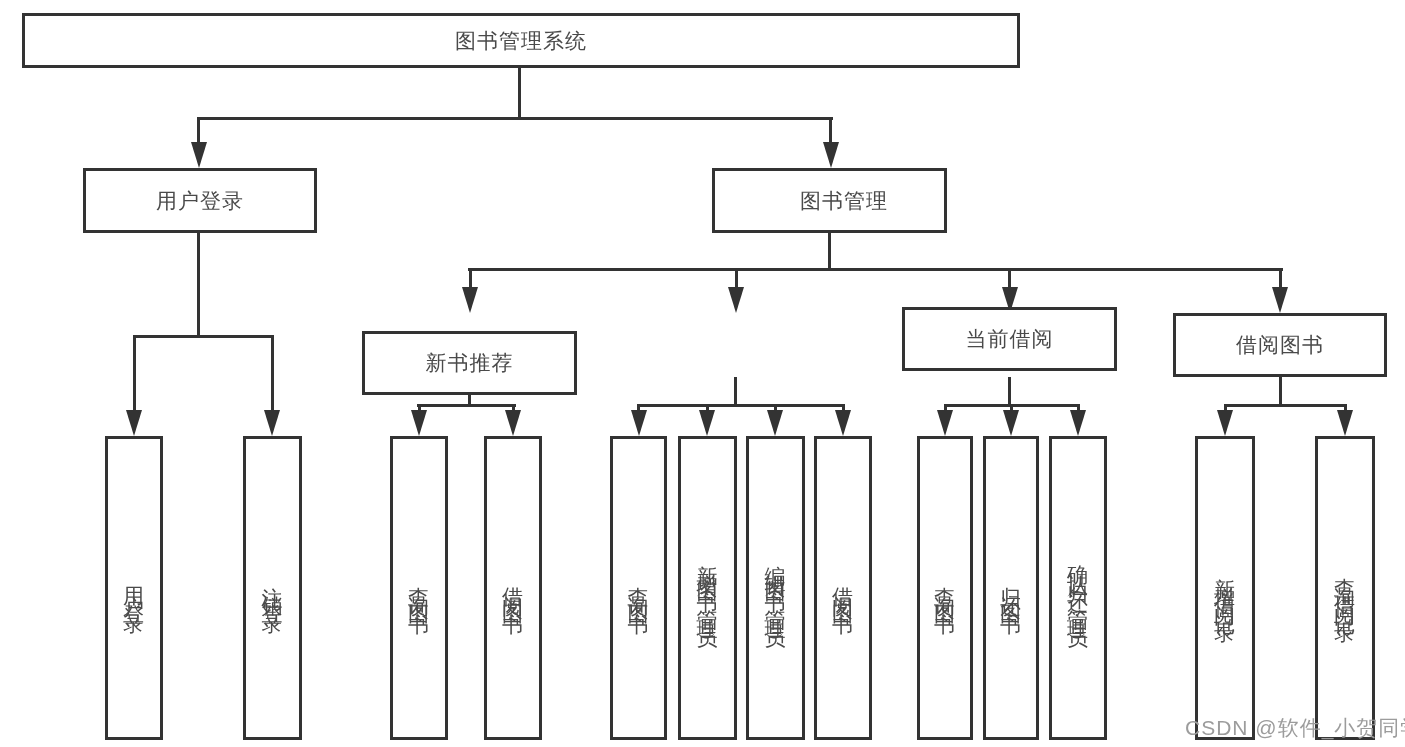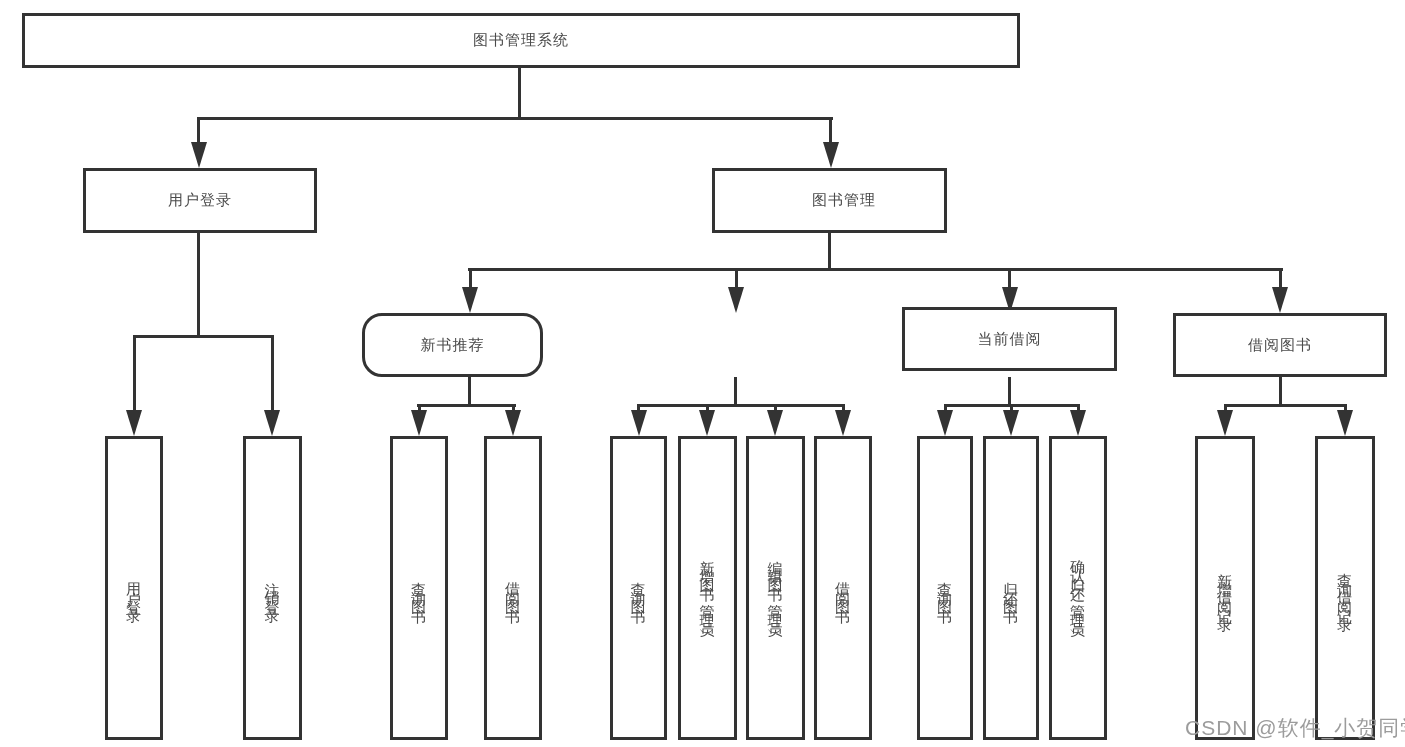--- a/index.html
+++ b/index.html
@@ -13,21 +13,21 @@
   }
   .box {
     position: absolute;
     box-sizing: border-box;
     border: 3px solid #333333;
     background: #ffffff;
     display: flex;
     align-items: center;
     justify-content: center;
     color: #4a4a4a;
-    font-size: 15px;
+    font-size: 21px;
     letter-spacing: 1px;
     z-index: 2;
   }
   .tall { top: 436px; height: 304px; }
   .vtext {
     writing-mode: vertical-rl;
     text-orientation: mixed;
     letter-spacing: 9px;
     line-height: 1;
     white-space: nowrap;
@@ -81,21 +81,21 @@
   <div class="line" style="left:468px; top:268px; width:815px; height:3px;"></div>
   <div class="line" style="left:469px; top:268px; width:3px; height:21px;"></div>
   <div class="ah" style="left:462px; top:287px;"></div>
   <div class="line" style="left:735px; top:268px; width:3px; height:21px;"></div>
   <div class="ah" style="left:728px; top:287px;"></div>
   <div class="line" style="left:1008px; top:268px; width:3px; height:21px;"></div>
   <div class="ah" style="left:1002px; top:287px;"></div>
   <div class="line" style="left:1279px; top:268px; width:3px; height:21px;"></div>
   <div class="ah" style="left:1272px; top:287px;"></div>
 
-  <div class="box" style="left:362px; top:313px; width:181px; height:64px;border-radius:20px;">新书推荐</div>
+  <div class="box" style="left:362px; top:331px; width:215px; height:64px;">新书推荐</div>
   <div class="box" style="left:902px; top:307px; width:215px; height:64px;">当前借阅</div>
   <div class="box" style="left:1173px; top:313px; width:214px; height:64px;">借阅图书</div>
 
   <div class="line" style="left:468px; top:376px; width:3px; height:31px;"></div>
   <div class="line" style="left:417px; top:404px; width:99px; height:3px;"></div>
   <div class="line" style="left:418px; top:404px; width:3px; height:8px;"></div>
   <div class="ah" style="left:411px; top:410px;"></div>
   <div class="line" style="left:512px; top:404px; width:3px; height:8px;"></div>
   <div class="ah" style="left:505px; top:410px;"></div>
 

